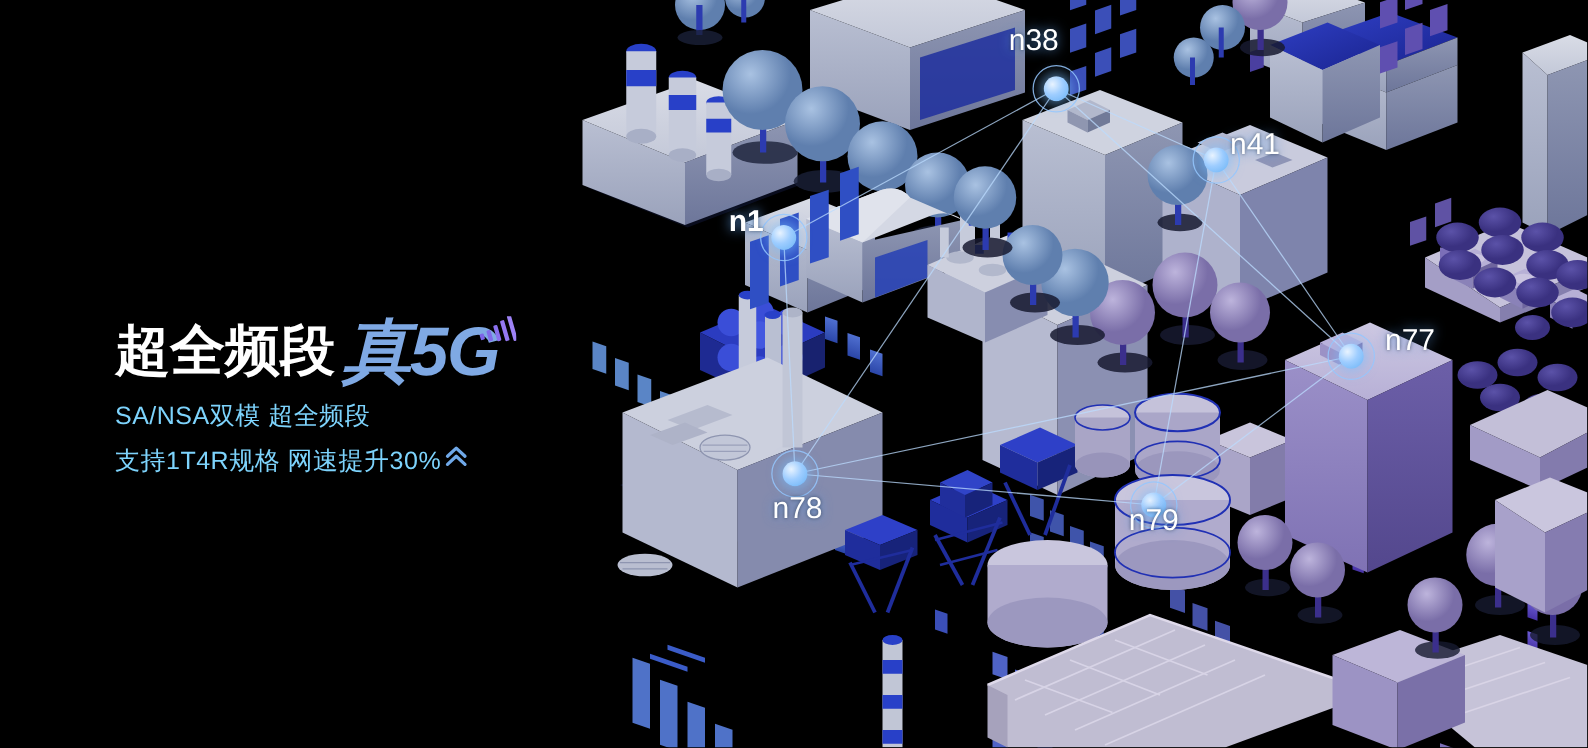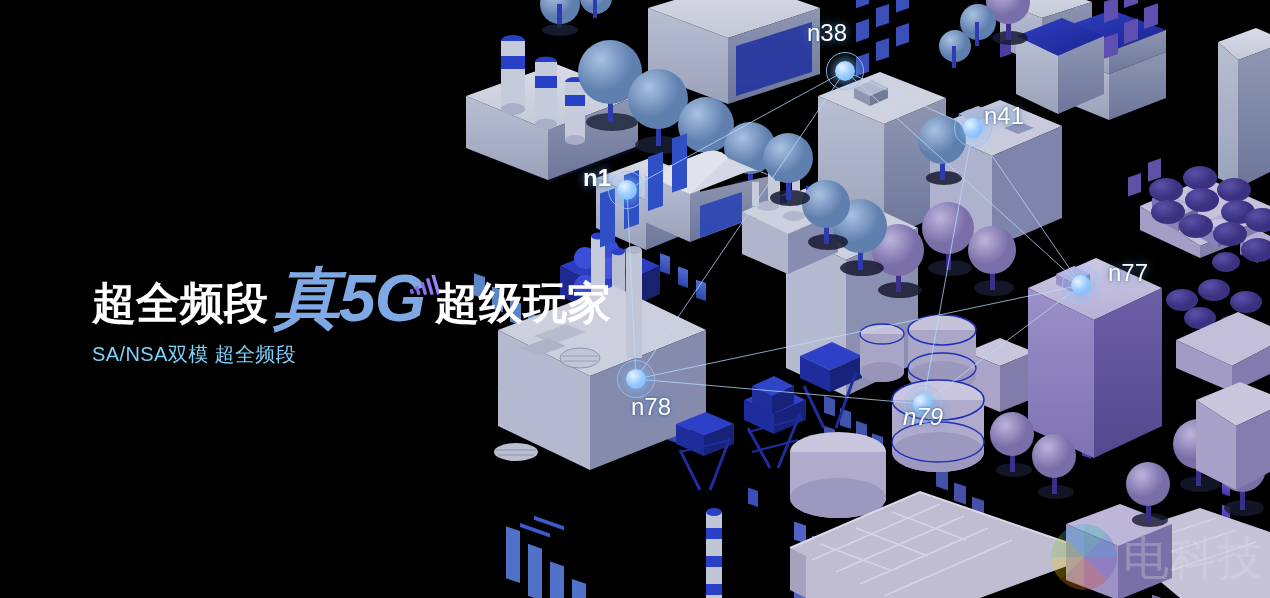--- a/index.html
+++ b/index.html
@@ -11,22 +11,22 @@
   #city svg{display:block;}
 
   
   #copy{position:absolute;left:92px;top:248px;width:470px;}
   .headline{
     font-size:44px;line-height:1.0;font-weight:700;color:#ffffff;
     white-space:nowrap;letter-spacing:0px;display:flex;align-items:flex-end;
   }
   .hl-plain{color:#ffffff;}
   .hl-5g{
-    color:#7FA9E4;font-size:66px;line-height:0.92;font-weight:700;
-    font-style:italic;margin:16px 2px 0 6px;letter-spacing:-1px;position:relative;top:4px;
+    color:#7FA9E4;font-size:55px;line-height:0.92;font-weight:700;
+    font-style:italic;margin:4px 2px 0 6px;letter-spacing:-1px;position:relative;top:4px;
   }
   .hl-tail{color:#ffffff;margin-left:8px;}
   .sig{position:relative;width:0;height:0;}
   .sig svg{position:absolute;left:-18px;top:-50px;}
   .subline{
     font-size:20px;color:#7dd3fc;margin-top:16px;letter-spacing:0.4px;font-weight:400;
   }
   .subline.second{margin-top:9px;display:flex;align-items:center;gap:3px;}
   .chev{display:inline-block;vertical-align:middle;}
 
@@ -750,59 +750,50 @@
         <div class="lbl" style="left: -25px; top: -7px; font-weight: bold;">n1</div>
       </div>
       <div class="node" style="left: 1062px; top: 266px;">
         <div class="ring"></div>
         <div class="dot"></div>
         <div class="lbl" style="left: 46px; top: -7px;">n77</div>
       </div>
       <div class="node" style="left: 617px; top: 360px;">
         <div class="ring"></div>
         <div class="dot"></div>
-        <div class="lbl" style="left: 14px; top: 33px;">n78</div>
+        <div class="lbl" style="left: 1px; top: 33px;">n78</div>
       </div>
       <div class="node" style="left: 904px; top: 385px;">
         <div class="ring"></div>
         <div class="dot"></div>
-        <div class="lbl" style="left: -1px; top: 18px; font-style: italic;">n79</div>
+        <div class="lbl" style="left: -1px; top: 18px;">n79</div>
       </div>
     </div>
 
   <div id="copy">
     <div class="headline">
       <span class="hl-plain">超全频段</span>
       <span class="hl-5g">真5G</span>
       <span class="sig">
         <svg width="30" height="22" viewBox="0 0 30 22">
           <rect x="1" y="14" width="3.4" height="5" rx="1" fill="#7d63e8" transform="rotate(-16 2.7 16)"></rect>
           <rect x="7" y="11" width="3.4" height="9" rx="1" fill="#8169ea" transform="rotate(-16 8.7 15)"></rect>
           <rect x="13" y="7" width="3.4" height="13" rx="1" fill="#8a70ee" transform="rotate(-16 14.7 13)"></rect>
           <rect x="19" y="3" width="3.4" height="17" rx="1" fill="#9478f2" transform="rotate(-16 20.7 11)"></rect>
           <rect x="25" y="-1" width="3.4" height="21" rx="1" fill="#9e82f6" transform="rotate(-16 26.7 9)"></rect>
         </svg>
       </span>
-      <span class="hl-tail">超级玩家</span>
     </div>
     <div class="subline">SA/NSA双模  超全频段</div>
+    <div class="subline second">
+      <span>支持1T4R规格  网速提升30%</span>
+      <span class="chev">
+        <svg width="18" height="20" viewBox="0 0 18 20">
+          <path d="M2 10 L9 3.5 L16 10" fill="none" stroke="#6FA8E8" stroke-width="2.6" stroke-linecap="round" stroke-linejoin="round"></path>
+          <path d="M2 16.5 L9 10 L16 16.5" fill="none" stroke="#6FA8E8" stroke-width="2.6" stroke-linecap="round" stroke-linejoin="round"></path>
+        </svg>
+      </span>
+    </div>
   </div>
 
 
-  <div id="wm">
-    <span>
-      <svg width="70" height="70" viewBox="0 0 70 70">
-        <g transform="translate(35,35)">
-          <path d="M0 0 L0 -33 A33 33 0 0 1 23 -23 Z" fill="#1fb6a8"></path>
-          <path d="M0 0 L23 -23 A33 33 0 0 1 33 0 Z" fill="#2f7fd6"></path>
-          <path d="M0 0 L33 0 A33 33 0 0 1 23 23 Z" fill="#7b4fc0"></path>
-          <path d="M0 0 L23 23 A33 33 0 0 1 0 33 Z" fill="#e0452f"></path>
-          <path d="M0 0 L0 33 A33 33 0 0 1 -23 23 Z" fill="#f08c1e"></path>
-          <path d="M0 0 L-23 23 A33 33 0 0 1 -33 0 Z" fill="#f0c81e"></path>
-          <path d="M0 0 L-33 0 A33 33 0 0 1 -23 -23 Z" fill="#8cc63f"></path>
-          <path d="M0 0 L-23 -23 A33 33 0 0 1 0 -33 Z" fill="#3fb8e0"></path>
-        </g>
-      </svg>
-    </span>
-    <span class="wm-text">电科技</span>
-  </div>
 
 </div>
 
 </body></html>

